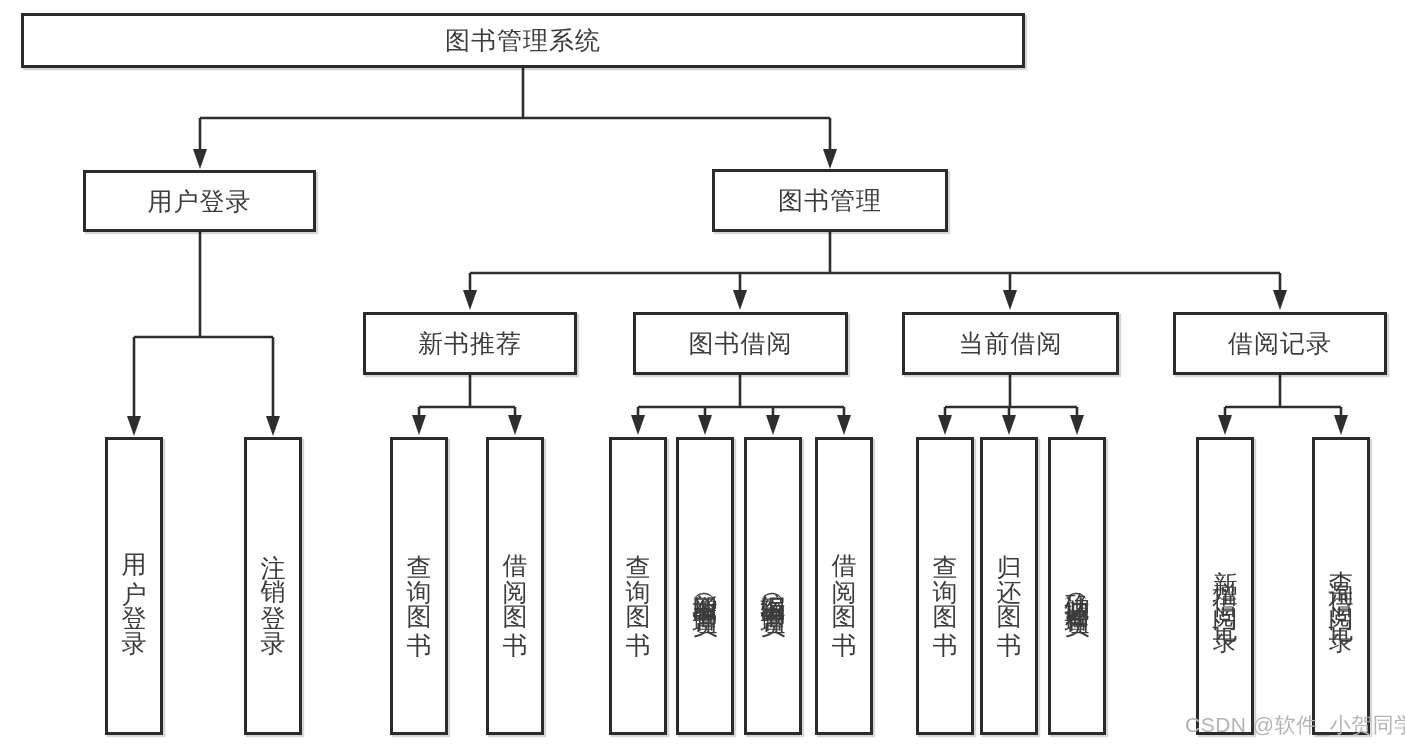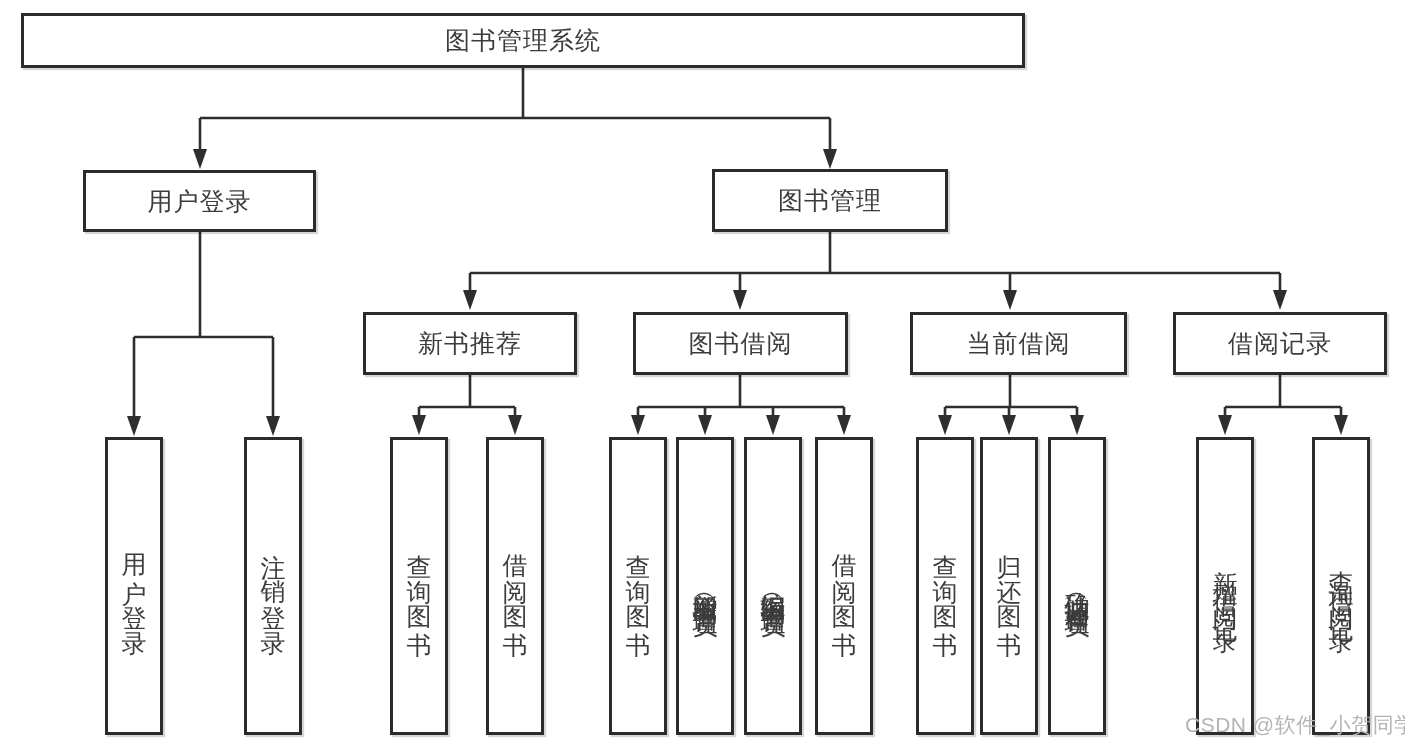--- a/index.html
+++ b/index.html
@@ -88,21 +88,21 @@
   <div class="node hnode" style="left:712px;top:169px;width:236px;height:63px;align-items:center;">
     <span>图书管理</span>
   </div>
 
   <div class="node hnode" style="left:363px;top:312px;width:214px;height:63px;font-family:Liberation Serif, serif;">
     <span>新书推荐</span>
   </div>
   <div class="node hnode" style="left:633px;top:312px;width:215px;height:63px;text-align:center;">
     <span>图书借阅</span>
   </div>
-  <div class="node hnode" style="left:902px;top:312px;width:217px;height:63px;margin-left:8px;">
+  <div class="node hnode" style="left:902px;top:312px;width:217px;height:63px;">
     <span>当前借阅</span>
   </div>
   <div class="node hnode" style="left:1173px;top:312px;width:214px;height:63px;justify-content:center;">
     <span>借阅记录</span>
   </div>
 
   <div class="node vnode" style="left:105px;top:437px;width:58px;height:298px;">
     <span class="vtext">用户登录</span>
   </div>
   <div class="node vnode" style="left:244px;top:437px;width:58px;height:298px;">

